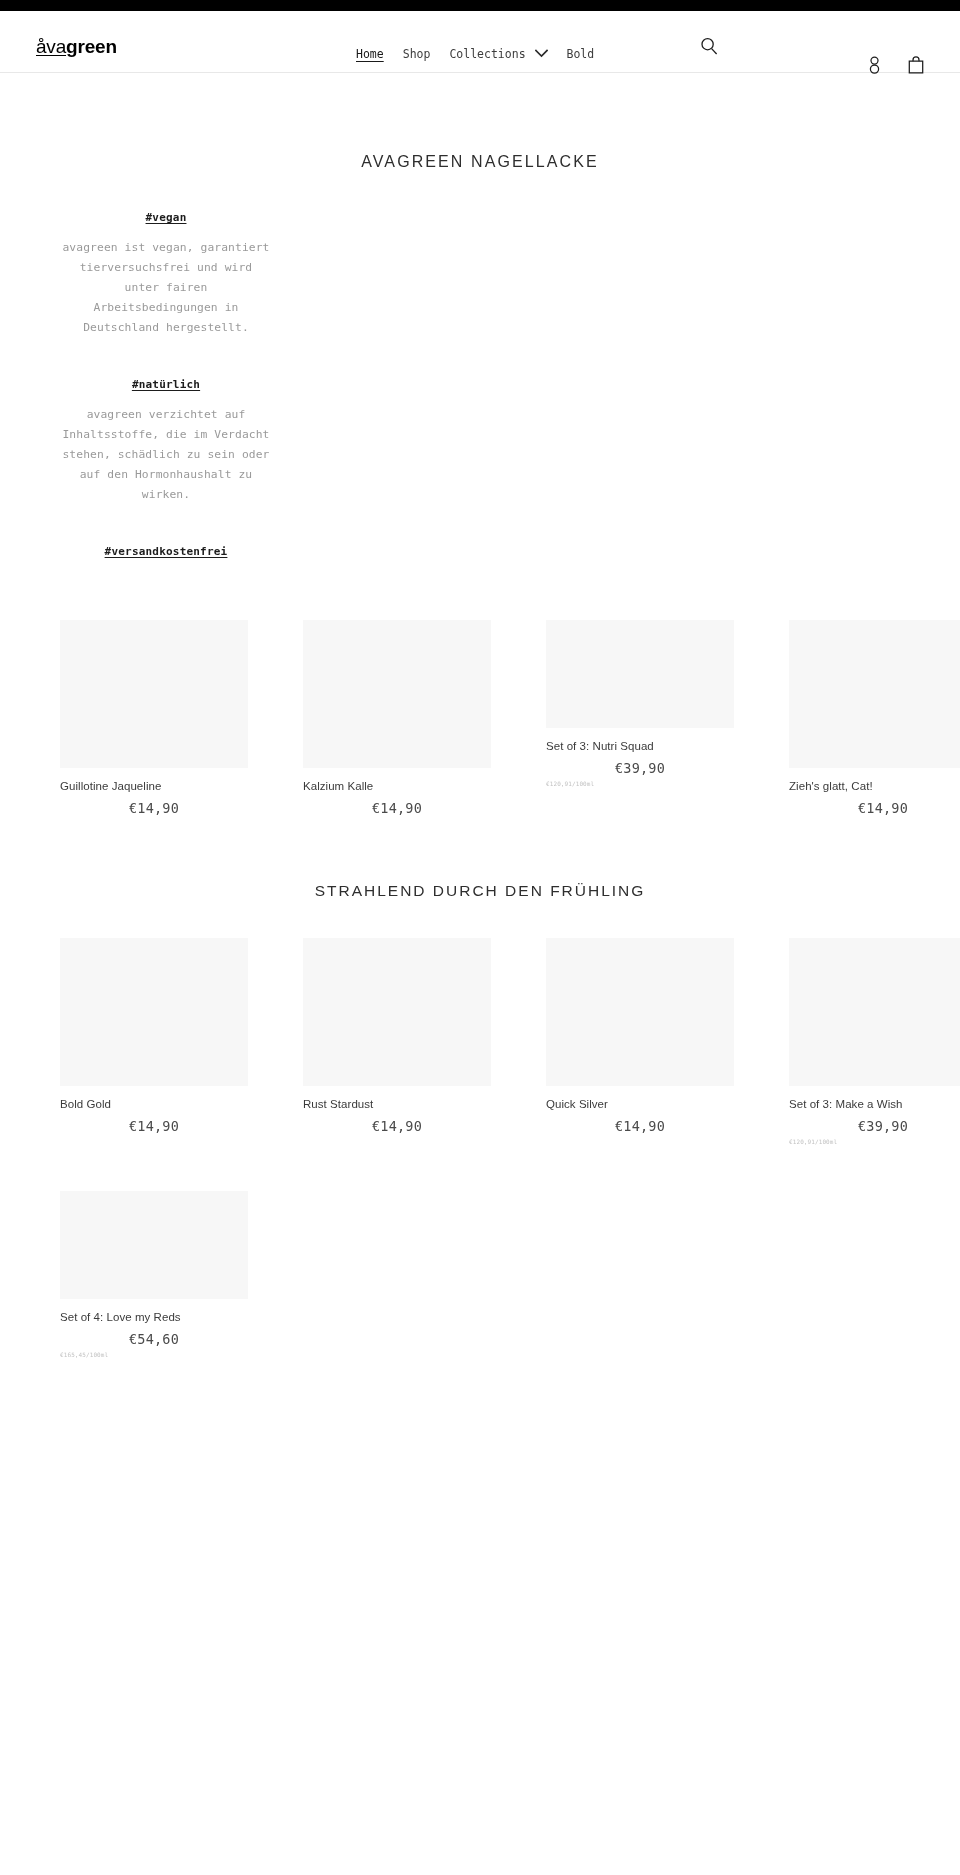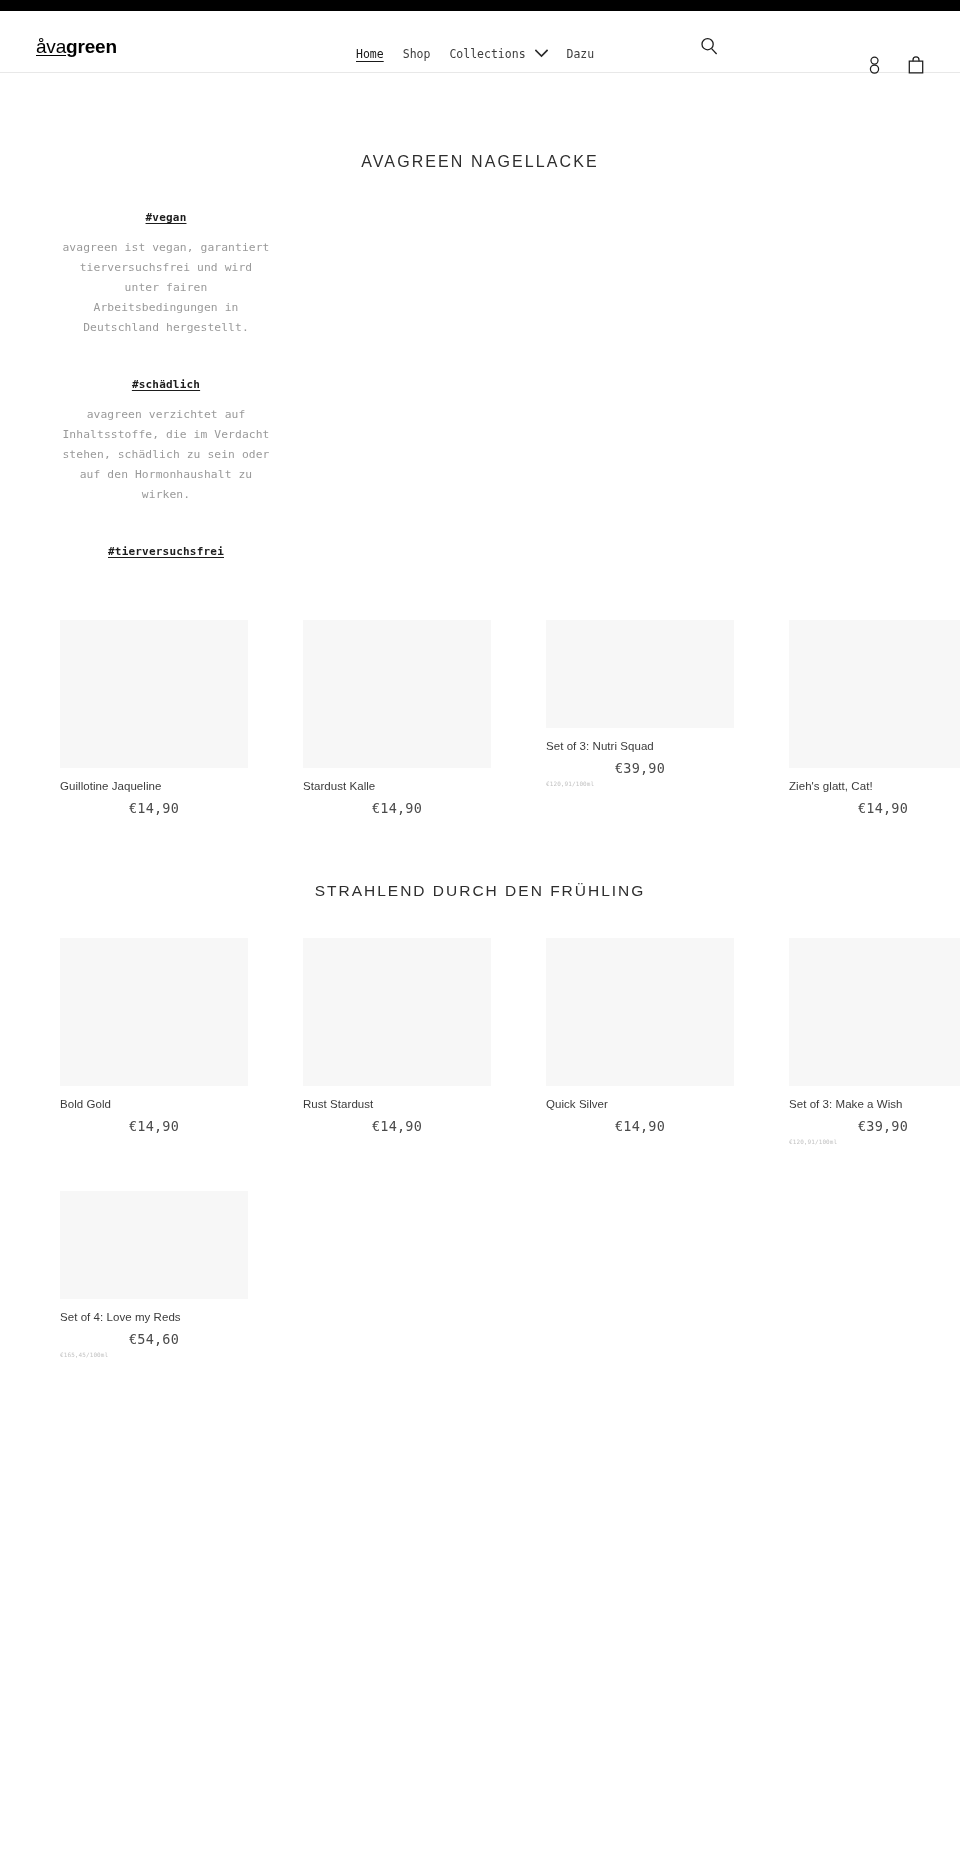--- a/index.html
+++ b/index.html
@@ -174,21 +174,21 @@
     <span class="nav-item active">Home</span>
     <span class="nav-item">Shop</span>
     <span class="nav-item">
       <span>Collections</span>
       <span class="nav-caret">
         <svg width="13" height="9" viewBox="0 0 13 9" fill="none">
             <path d="M1 1.5L6.5 7L12 1.5" stroke="#2b2b2b" stroke-width="1.6" stroke-linecap="square"></path>
           </svg>
       </span>
     </span>
-    <span class="nav-item">Dazu</span>
+    <span class="nav-item">Bold</span>
   </nav>
 
   <div class="search-btn">
     <svg width="18" height="18" viewBox="0 0 18 18" fill="none">
       <circle cx="7.6" cy="7.2" r="5.6" stroke="#1d1d1d" stroke-width="1.3"></circle>
       <line x1="11.6" y1="11.6" x2="16.6" y2="17" stroke="#1d1d1d" stroke-width="1.3"></line>
     </svg>
   </div>
 
   <div class="header-actions">
@@ -209,41 +209,41 @@
 
 <section class="intro-section">
   <h1 class="page-title">AVAGREEN NAGELLACKE</h1>
 
   <div class="intro-col">
     <div class="intro-block">
       <div class="intro-heading">#vegan</div>
       <p class="intro-text">avagreen ist vegan, garantiert tierversuchsfrei und wird unter fairen Arbeitsbedingungen in Deutschland hergestellt.</p>
     </div>
     <div class="intro-block">
-      <div class="intro-heading">#schädlich</div>
+      <div class="intro-heading">#natürlich</div>
       <p class="intro-text">avagreen verzichtet auf Inhaltsstoffe, die im Verdacht stehen, schädlich zu sein oder auf den Hormonhaushalt zu wirken.</p>
     </div>
     <div class="intro-block">
-      <div class="intro-heading">#tierversuchsfrei</div>
+      <div class="intro-heading">#versandkostenfrei</div>
     </div>
   </div>
 </section>
 
 <section class="collection" style="margin-top:62px">
   <div class="product-grid">
 
     <div class="product-card">
       <div class="product-thumb" style="height:148px"></div>
       <div class="product-title">Guillotine Jaqueline</div>
       <div class="product-price">€14,90</div>
     </div>
 
     <div class="product-card">
       <div class="product-thumb" style="height:148px"></div>
-      <div class="product-title">Stardust Kalle</div>
+      <div class="product-title">Kalzium Kalle</div>
       <div class="product-price">€14,90</div>
     </div>
 
     <div class="product-card">
       <div class="product-thumb" style="height:108px"></div>
       <div class="product-title">Set of 3: Nutri Squad</div>
       <div class="product-price">€39,90</div>
       <div class="product-unit">€120,91/100ml</div>
     </div>
 

